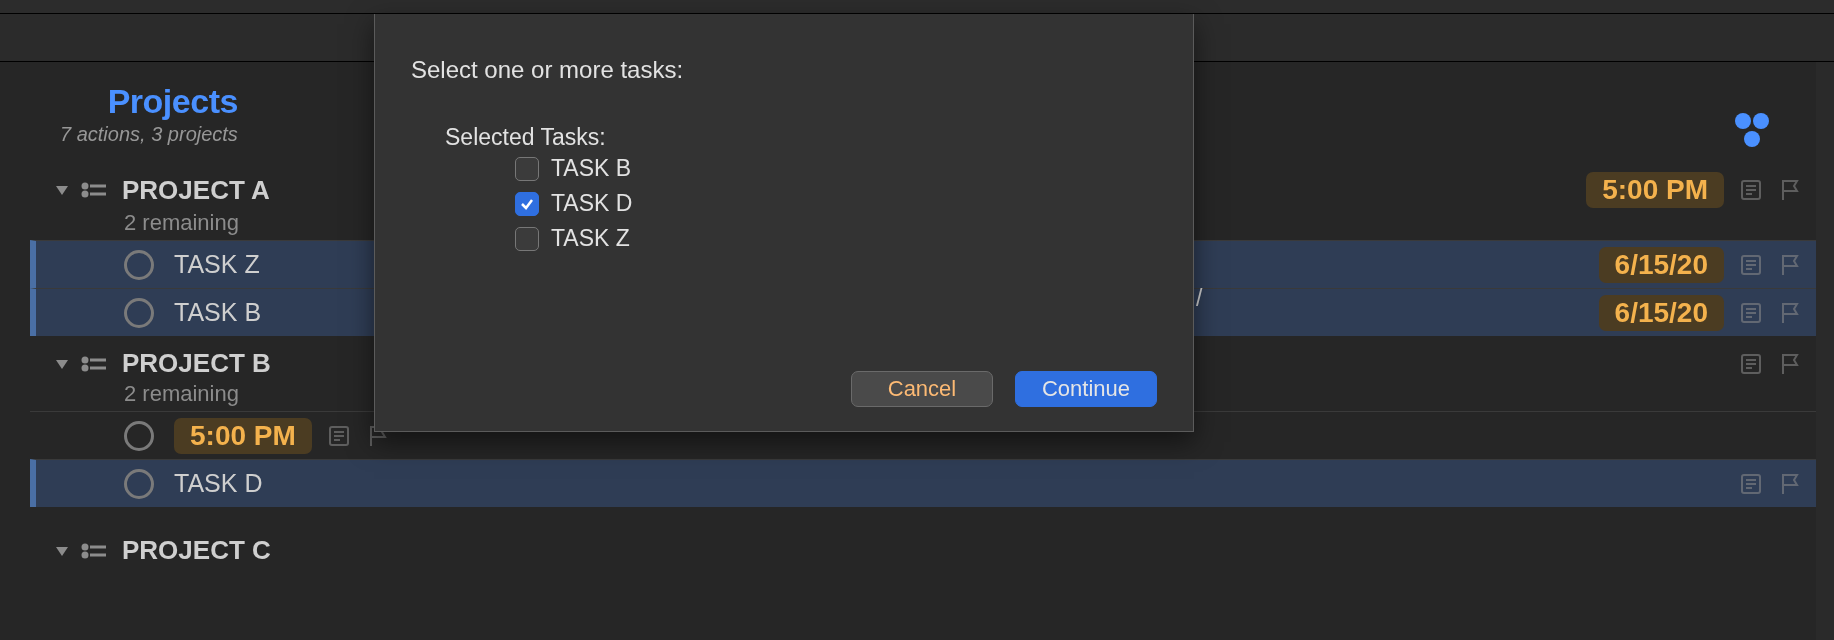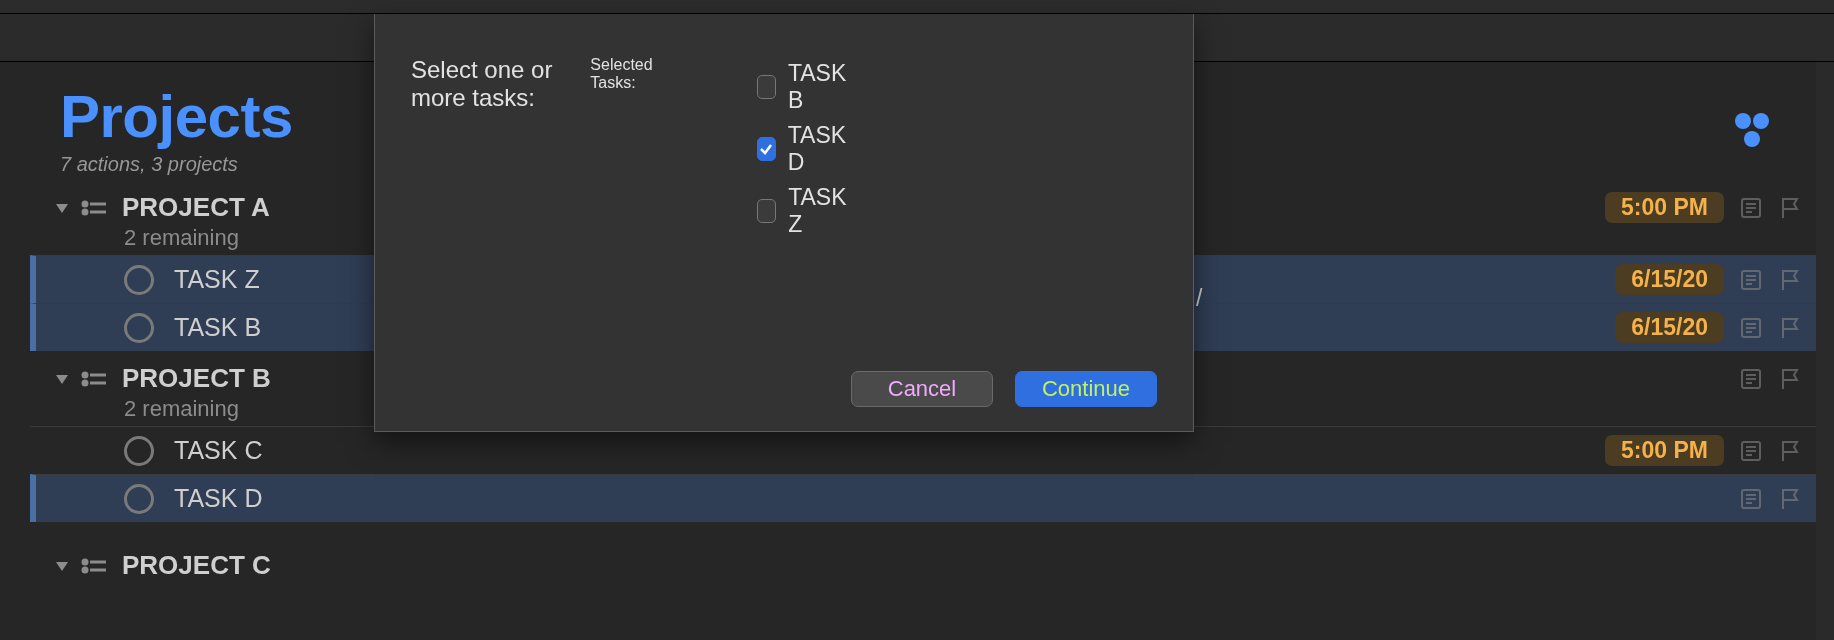--- a/index.html
+++ b/index.html
@@ -31,21 +31,21 @@
     background: #262626;
     padding-left: 30px;
   }
   .header-block {
     padding: 20px 20px 10px 30px;
     display: flex;
     justify-content: space-between;
     align-items: flex-start;
   }
   .projects-title {
-    font-size: 60px;
+    font-size: 34px;
     font-weight: 800;
     color: #4a90ff;
     letter-spacing: -0.5px;
     text-align: right;
   }
   .projects-sub {
     font-size: 20px;
     font-style: italic;
     color: #979797;
     margin-top: 2px;
@@ -112,21 +112,21 @@
     flex: 1;
   }
   .task-meta {
     display: flex;
     align-items: center;
     gap: 14px;
   }
   .due-badge {
     background: #4b3c22;
     color: #f4b24d;
-    font-size: 23px;
+    font-size: 28px;
     font-weight: 600;
     padding: 2px 16px;
     border-radius: 7px;
   }
   .note-icon, .flag-icon {
     width: 26px; height: 26px;
     display: flex; align-items: center; justify-content: center;
     opacity: 0.55;
   }
   .flag-icon svg, .note-icon svg { width: 24px; height: 24px; }
@@ -148,30 +148,30 @@
     border: 1px solid #5b5b5b;
     border-top: none;
     box-shadow: 0 10px 25px rgba(0,0,0,.5);
     z-index: 100;
     color: #e2e2e2;
   }
   .dialog-body {
     padding: 42px 36px 24px 36px;
     height: 100%;
     display: flex;
-    flex-direction: row;
+    flex-direction: column;
   }
   .dialog-prompt {
     font-size: 24px;
     margin-bottom: 40px;
   }
   .dialog-subhead {
-    font-size: 16px;
+    font-size: 23px;
     margin-left: 34px;
-    margin-bottom: 24px;
+    margin-bottom: 0;
   }
   .check-list {
     margin-left: 104px;
   }
   .check-row {
     display: flex;
     align-items: center;
     gap: 12px;
     padding: 4px 0;
   }
@@ -195,27 +195,27 @@
     gap: 22px;
   }
   .btn {
     font-size: 22px;
     padding: 4px 0;
     width: 142px;
     text-align: center;
     border-radius: 7px;
     border: 1px solid #6a6a6a;
     background: #4a4a4a;
-    color: #f0abfc;
+    color: #fdba74;
     cursor: pointer;
   }
   .btn.primary {
     background: #2f6fe0;
     border-color: #2f6fe0;
-    color: #bef264;
+    color: #e5e5e5;
   }
   .scroll-right-edge {
     position: absolute;
     right: 0; top: 62px; bottom: 0; width: 18px;
     background: #2a2a2a;
   }
   .behind-dialog-frag {
     position: absolute;
     left: 1196px;
     top: 285px;
@@ -350,21 +350,20 @@
             <svg viewBox="0 0 24 24">
               <path d="M4 2v20M4 3h14l-3 5 3 5H4" fill="none" stroke="#8c8c8c" stroke-width="2"></path>
             </svg>
           </span>
       </span>
     </div>
     <div class="project-remaining">2 remaining</div>
 
     <div class="task-row">
       <span class="task-circle"></span>
-      <span class="task-title">TASK C</span>
       <span class="task-meta">
         <span class="due-badge">5:00 PM</span>
         <span class="note-icon">
             <svg viewBox="0 0 24 24">
               <rect x="3" y="3" width="18" height="18" rx="2" fill="none" stroke="#8c8c8c" stroke-width="2"></rect>
               <line x1="7" y1="8" x2="17" y2="8" stroke="#8c8c8c" stroke-width="2"></line>
               <line x1="7" y1="12" x2="17" y2="12" stroke="#8c8c8c" stroke-width="2"></line>
               <line x1="7" y1="16" x2="13" y2="16" stroke="#8c8c8c" stroke-width="2"></line>
             </svg>
           </span>

